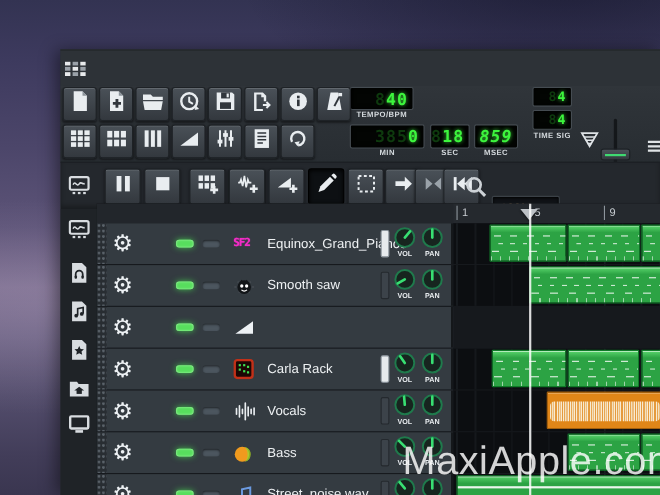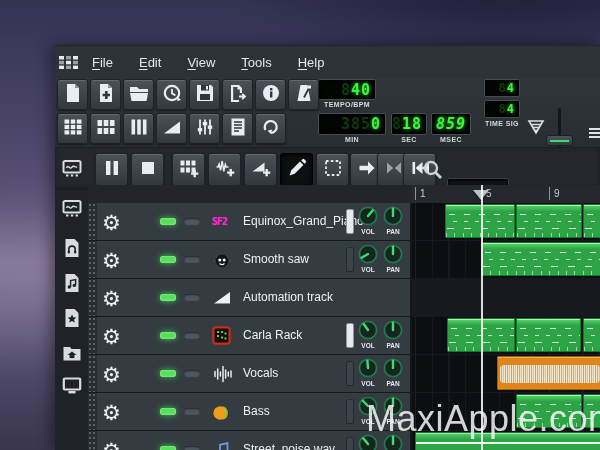--- a/index.html
+++ b/index.html
@@ -106,27 +106,20 @@
         <rect x="0" y="0" width="5" height="3.5" fill="#e8eaec"></rect>
           <rect x="7" y="0" width="5" height="3.5" fill="#9aa1a8"></rect>
           <rect x="14" y="0" width="5" height="3.5" fill="#e8eaec"></rect>
         <rect x="0" y="4.8" width="5" height="3.5" fill="#9aa1a8"></rect>
           <rect x="7" y="4.8" width="5" height="3.5" fill="#e8eaec"></rect>
           <rect x="14" y="4.8" width="5" height="3.5" fill="#9aa1a8"></rect>
         <rect x="0" y="9.6" width="5" height="3.5" fill="#e8eaec"></rect>
           <rect x="7" y="9.6" width="5" height="3.5" fill="#9aa1a8"></rect>
           <rect x="14" y="9.6" width="5" height="3.5" fill="#e8eaec"></rect>
       </svg>
-      <div id="menu-items" style="display: flex;">
-          <span class="menu-item"><u>F</u>ile</span>
-          <span class="menu-item"><u>E</u>dit</span>
-          <span class="menu-item"><u>V</u>iew</span>
-          <span class="menu-item"><u>T</u>ools</span>
-          <span class="menu-item"><u>H</u>elp</span>
-        </div>
     </div>
 
     <div id="toolbar">
 
       <div class="lcd" id="lcd-tempo" style="left:263px;top:1px;width:58px;height:21px;font-size:15px;">
           <span class="dim">8</span>
           <span class="lit">40</span>
         </div>
       <div class="lcd-label" style="left:258px;top:23px;width:68px;">TEMPO/BPM</div>
       <div class="lcd" id="lcd-min" style="left:263px;top:35px;width:68px;height:22px;font-size:15px;">
@@ -479,21 +472,20 @@
             <div class="thead">
               <div class="grip"></div>
               <div class="gear">⚙</div>
               <div class="led on"></div>
               <div class="led off"></div>
               <div class="ticon">
                 <svg width="20" height="18" viewBox="0 0 20 18">
                   <path d="M2 14.5h16V3z" fill="#edf1f4"></path>
                 </svg>
               </div>
-              <div class="tname">Automation track</div>
             </div>
           </div>
           <div class="trow">
             <div class="thead">
               <div class="grip"></div>
               <div class="gear">⚙</div>
               <div class="led on"></div>
               <div class="led off"></div>
               <div class="ticon">
                 <svg width="19" height="19" viewBox="0 0 19 19">

